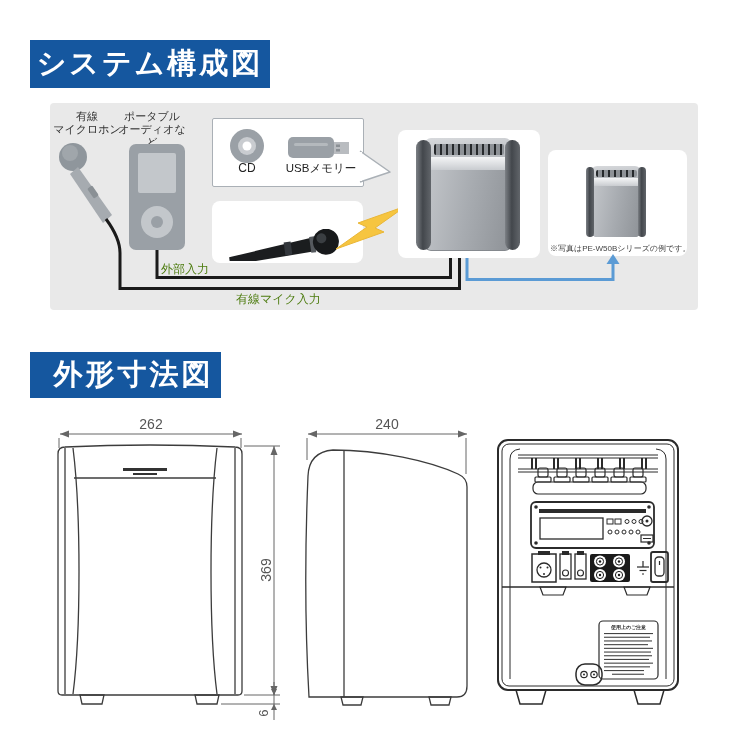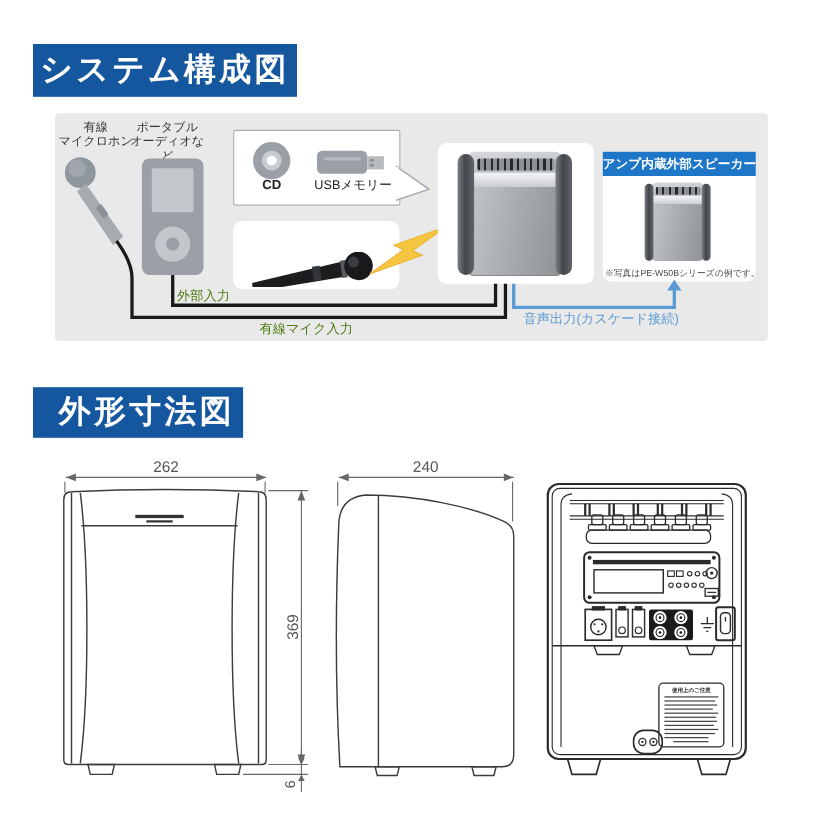--- a/index.html
+++ b/index.html
@@ -60,21 +60,21 @@
     <circle cx="29" cy="79" r="16" fill="#c3c7cb"></circle>
     <circle cx="29" cy="79" r="6" fill="#9aa0a6"></circle>
   </svg>
 
   <div class="mediabox" style="left:212px;top:118px;width:150px;height:67px;"></div>
   <svg class="abs" style="left:226px;top:128px;" width="42" height="38" viewBox="0 0 42 38">
     <circle cx="21" cy="18" r="17" fill="#9aa0a6"></circle>
     <circle cx="21" cy="18" r="9" fill="#c9ccd0"></circle>
     <circle cx="21" cy="18" r="4.5" fill="#ffffff"></circle>
   </svg>
-  <div class="media-lbl" style="left:227px;top:161px;width:40px;font-weight:bold;">CD</div>
+  <div class="media-lbl" style="left:227px;top:161px;width:40px;">CD</div>
   <svg class="abs" style="left:288px;top:135px;" width="64" height="26" viewBox="0 0 64 26">
     <rect x="0" y="2" width="46" height="21" rx="5" fill="#9aa0a6"></rect>
     <rect x="6" y="8" width="34" height="3" rx="1.5" fill="#b4b9bd"></rect>
     <rect x="46" y="7" width="15" height="12" fill="#b9bcc0"></rect>
     <rect x="48" y="9.5" width="4" height="2.5" fill="#8b9095"></rect>
     <rect x="48" y="14" width="4" height="2.5" fill="#8b9095"></rect>
   </svg>
   <div class="media-lbl" style="left:282px;top:161px;width:78px;font-size:11.5px;">USBメモリー</div>
   <svg class="abs" style="left:359px;top:146px;" width="36" height="40" viewBox="0 0 36 40">
     <path d="M1,5 L31,26 L1,36" fill="#ffffff" stroke="#aab0b6" stroke-width="1.5" stroke-linejoin="round"></path>
@@ -108,36 +108,34 @@
 
   <div class="card" style="left:548px;top:150px;width:139px;height:106px;"></div>
   <div class="speaker" style="left:586px;top:166px;width:60px;height:72px;">
     <div class="spk-mid"></div>
     <div class="spk-band"></div>
     <div class="spk-slots"></div>
     <div class="spk-front"></div>
     <div class="spk-pillar l"></div>
     <div class="spk-pillar r"></div>
   </div>
-  <div class="tag" style="left:548px;top:138px;width:139px;height:22px;font-size:11.5px;">アンプ内蔵外部スピーカー</div>
   <div class="note" style="left:550px;top:243px;width:135px;">※写真はPE-W50Bシリーズの例です。</div>
 
   <svg class="abs" style="left:50px;top:103px;pointer-events:none;" width="648" height="207" viewBox="0 0 648 207">
     <g fill="none" stroke="#1a1a1a" stroke-width="3">
       <path d="M56,116 Q70,135 70,150 L70,185.5 L409.5,185.5 L409.5,155"></path>
       <path d="M107,147 L107,174.5 L400.5,174.5 L400.5,155"></path>
     </g>
     <g>
       <path d="M417,155 L417,176.5 L563,176.5 L563,160" fill="none" stroke="var(--cascade_blue,#5b9bd5)" stroke-width="3"></path>
       <polygon points="556.5,161 569.5,161 563,151" fill="var(--cascade_blue,#5b9bd5)"></polygon>
     </g>
   </svg>
   <div class="conn-lbl" style="left:161px;top:261px;">外部入力</div>
   <div class="conn-lbl" style="left:236px;top:291px;">有線マイク入力</div>
-  <div class="cascade-lbl" style="left:476px;top:282px;">音声出力(カスケード接続)</div>
 
   <div class="htitle" style="left:30px;top:352px;width:175px;height:46px;padding-left:16px;">外形寸法図</div>
 
   <svg class="abs" style="left:45px;top:412px;" width="250" height="320" viewBox="0 0 250 320">
     <g stroke="#666" stroke-width="1" fill="none">
       <line x1="15" y1="22" x2="197" y2="22"></line>
       <line x1="14" y1="26" x2="14" y2="36"></line>
       <line x1="196" y1="26" x2="196" y2="36"></line>
     </g>
     <polygon points="15,22 24,18.5 24,25.5" fill="#666"></polygon>

